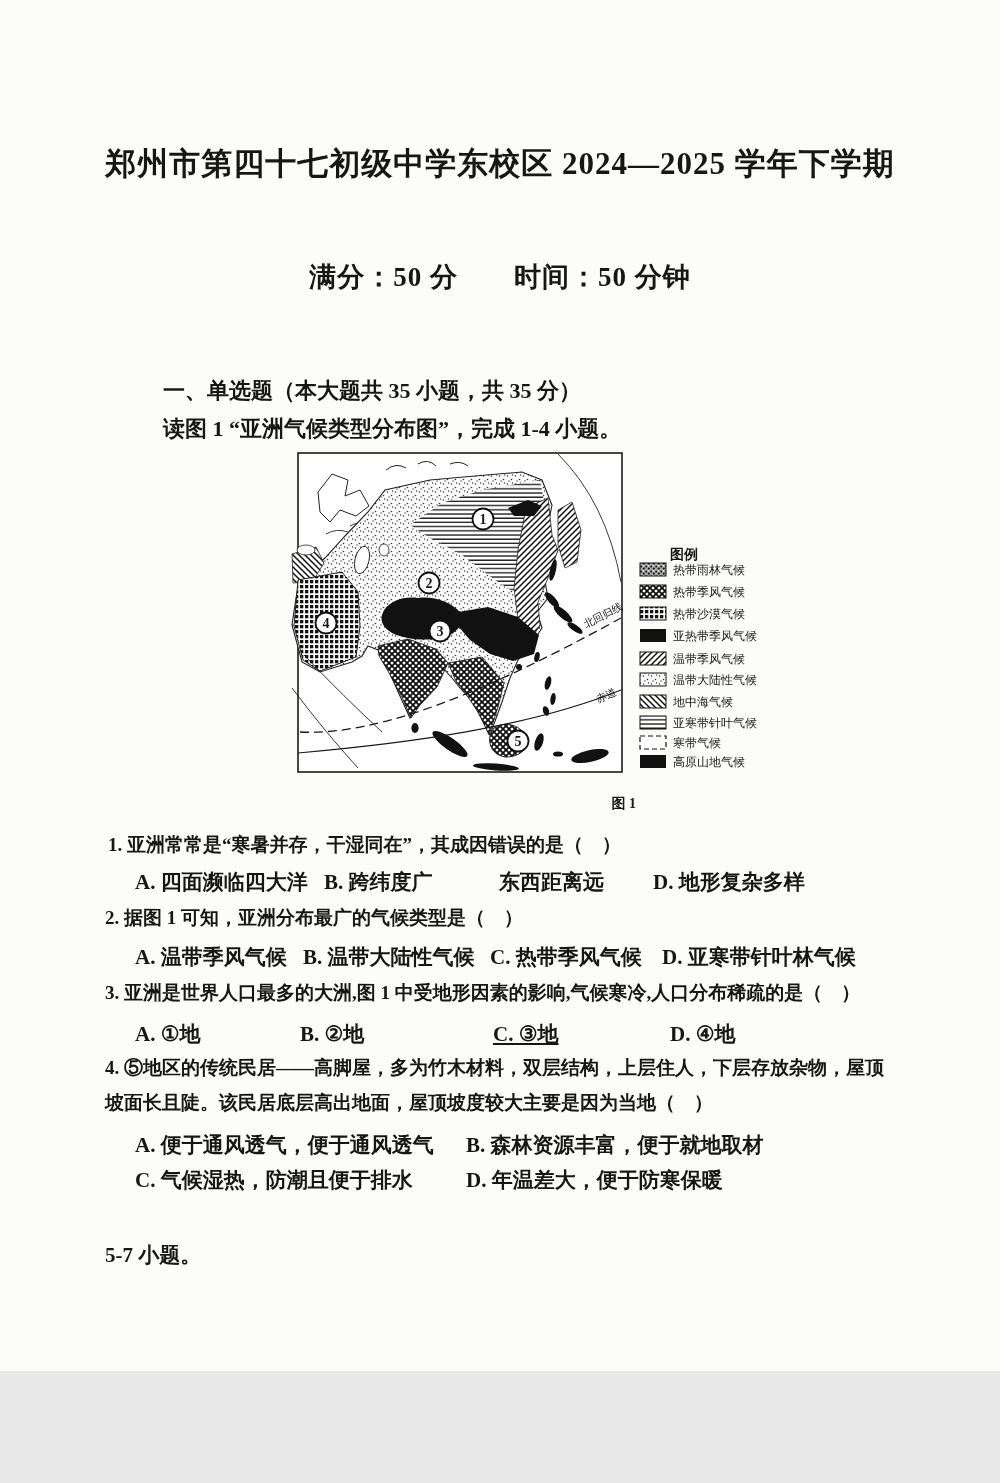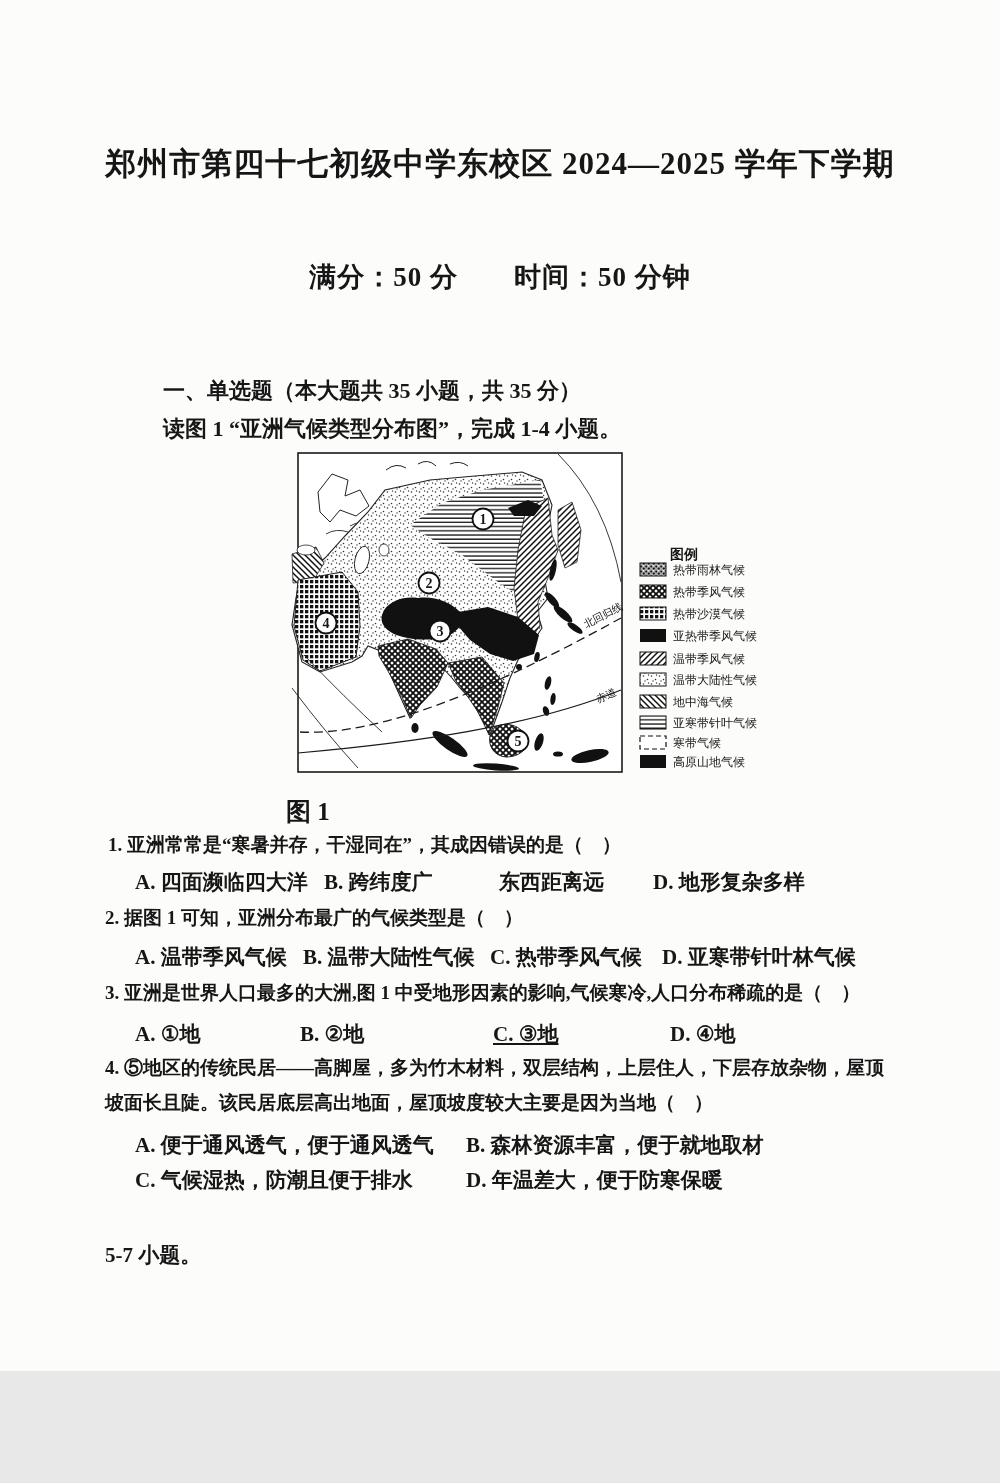--- a/index.html
+++ b/index.html
@@ -23,21 +23,21 @@
   .q1o{top:868px;} .q1a{left:135px;} .q1b{left:324px;} .q1c{left:499px;} .q1d{left:653px;}
   .q2s{top:905px;}
   .q2o{top:943px;} .q2a{left:135px;} .q2b{left:303px;} .q2c{left:490px;} .q2d{left:662px;}
   .q3s{top:980px;}
   .q3o{top:1020px;} .q3a{left:135px;} .q3b{left:300px;} .q3c{left:493px;text-decoration:underline;} .q3d{left:670px;}
   .q4s1{top:1055px;}
   .q4s2{top:1090px;}
   .q4o1{top:1131px;} .q4o2{top:1166px;} .c1{left:135px;} .c2{left:466px;}
   .psg1{top:1203px;left:145px;font-size:21px;font-weight:700;}
   .psg2{top:1241px;left:105px;font-size:21px;font-weight:700;}
-  .fig-cap{top:795px;left:286px;width:340px;text-align:left;font-size:25px;font-weight:600;}
+  .fig-cap{top:795px;left:296px;width:340px;text-align:right;font-size:14px;font-weight:600;}
   .footer{top:1383px;left:0;width:1000px;text-align:center;font-size:22px;letter-spacing:3px;font-weight:600;}
   .figwrap{position:absolute;left:290px;top:450px;width:520px;height:330px;}
   svg text{font-family:"Liberation Serif","DejaVu Serif",serif;fill:#161616;}
 </style>
 </head>
 <body>
 
 <div class="page">
 
   <div class="abs ctr title1">郑州市第四十七初级中学东校区 2024—2025 学年下学期</div>

